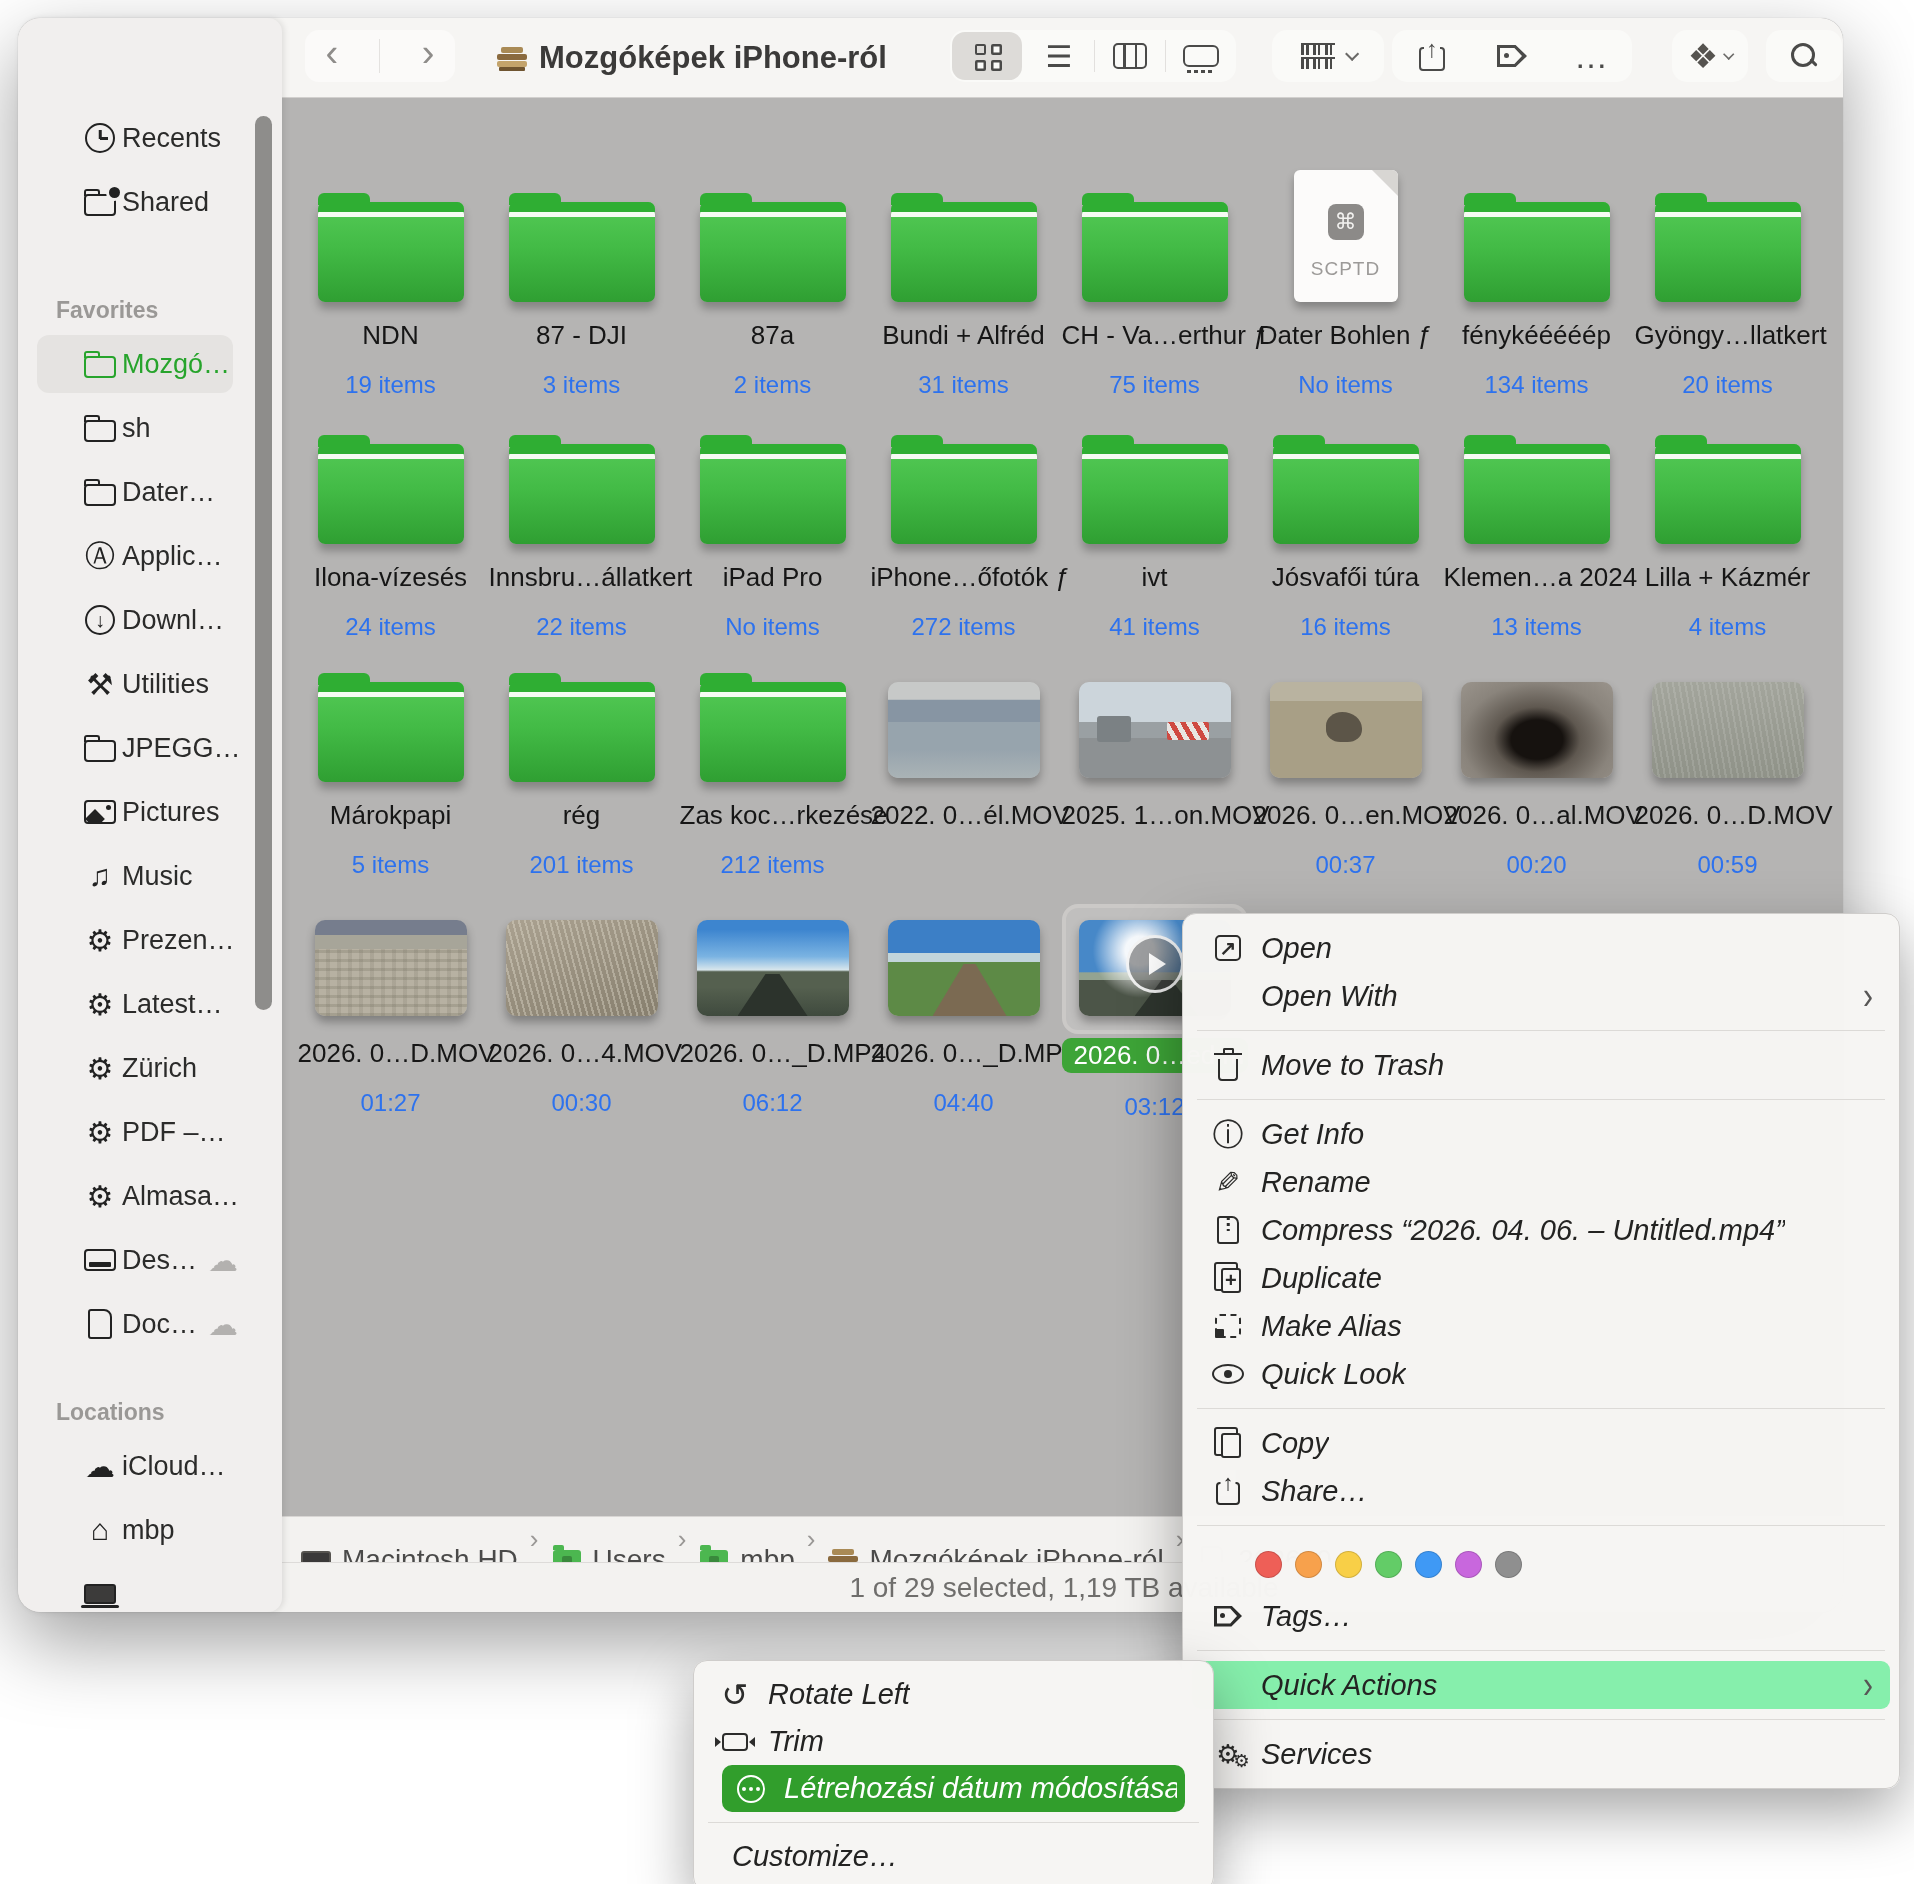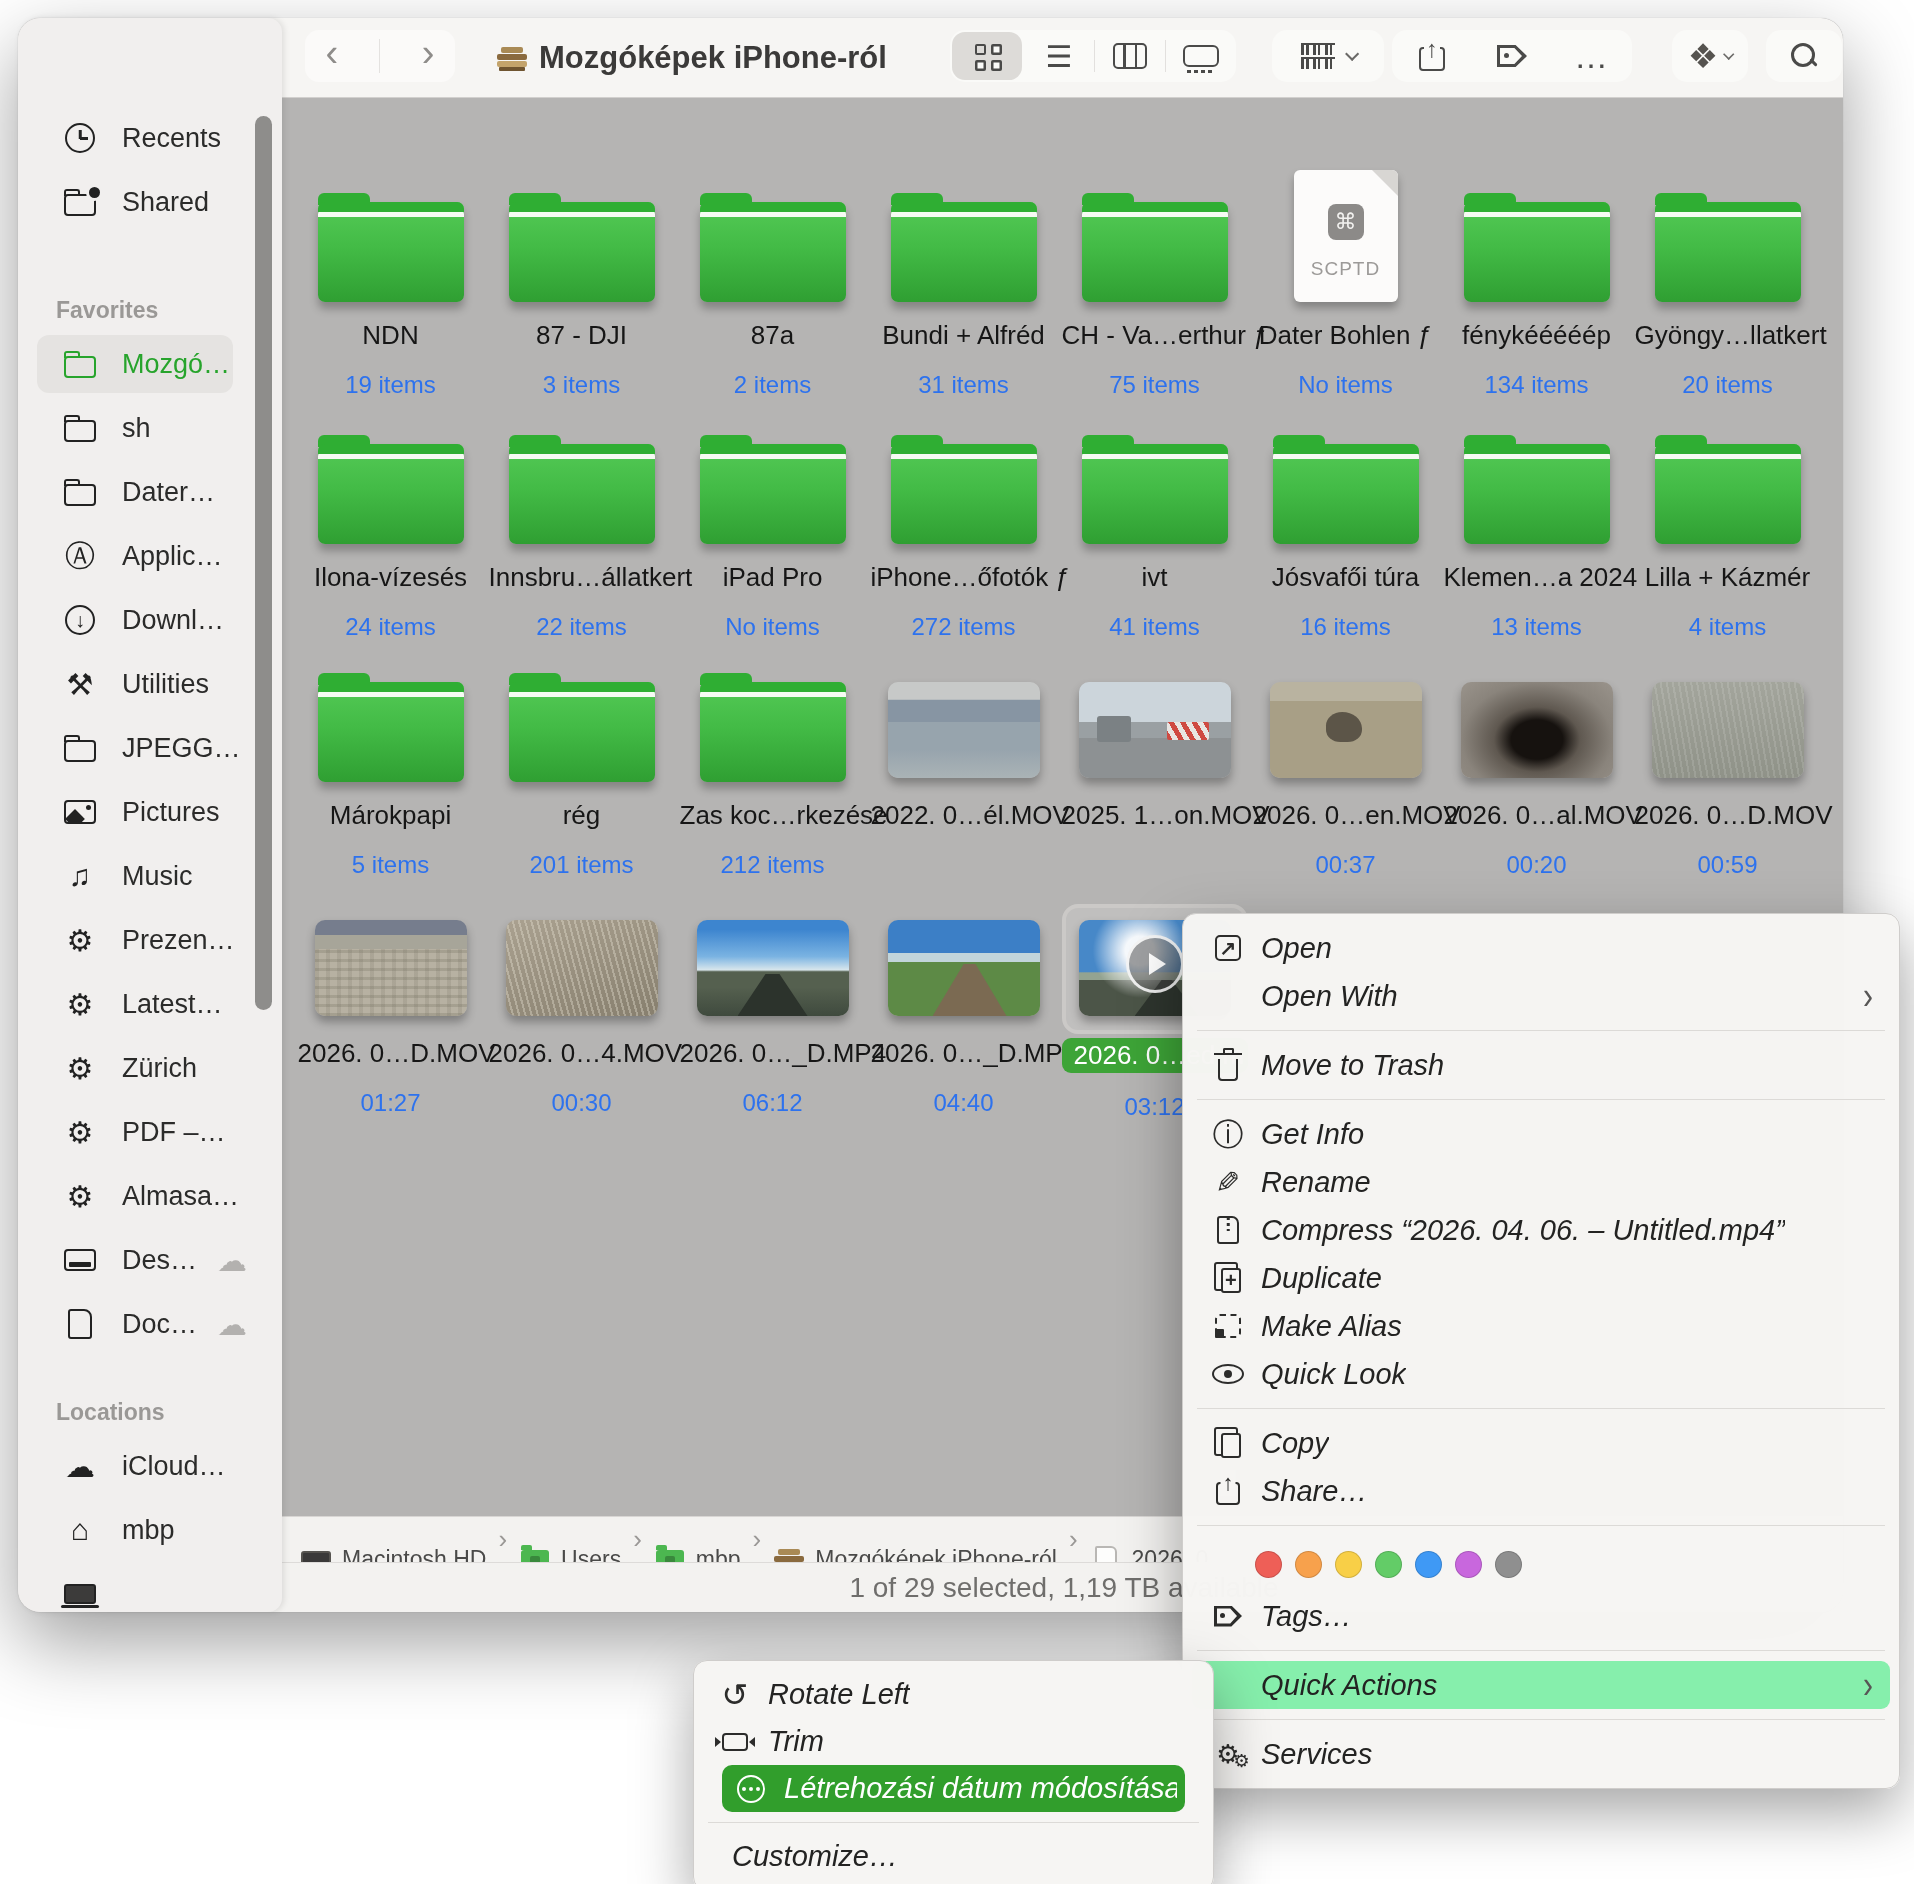--- a/index.html
+++ b/index.html
@@ -74,21 +74,21 @@
   .ic-more{font-size:34px;color:#4a4a49;letter-spacing:2px;line-height:10px;}
   .ic-dropbox{font-size:34px;color:#55534f;}
   .ic-search{position:relative;width:26px;height:26px;}
   .ic-search::before{content:"";position:absolute;left:0;top:0;width:18px;height:18px;border:3px solid #4a4a49;border-radius:50%;}
   .ic-search::after{content:"";position:absolute;left:18px;top:18px;width:9px;height:3px;background:#4a4a49;transform:rotate(45deg);border-radius:2px;}
 
   
   .sidebar{position:absolute;left:18px;top:18px;width:264px;height:1594px;background:#f1efee;
            border-radius:22px 14px 14px 22px;box-shadow:2px 0 6px rgba(0,0,0,.10);padding-top:88px;}
   .sb-scroll{position:absolute;right:10px;top:98px;width:17px;height:894px;border-radius:9px;background:#858482;opacity:.92;}
-  .sb-item{position:relative;height:64px;display:flex;align-items:center;padding-left:40px;gap:20px;
+  .sb-item{position:relative;height:64px;display:flex;align-items:center;padding-left:60px;
            color:#2b2b2a;font-size:27px;}
   .sb-item .lbl{white-space:nowrap;}
   .sb-item.selected .lbl{color:#27a42c;font-weight:400;}
   .sb-item.selected::before{content:"";position:absolute;left:19px;right:49px;top:3px;bottom:3px;
            background:#e5e3e1;border-radius:12px;z-index:0;}
   .sb-item>*{position:relative;z-index:1;}
   .sb-header{height:52px;display:flex;align-items:flex-end;padding:0 0 8px 38px;color:#9a9896;
              font-size:23px;font-weight:700;}
   .sb-gap{height:46px;}
   .sb-cloud{margin-left:auto;margin-right:44px;color:#b3b1af;font-size:30px;}
@@ -233,21 +233,21 @@
   .mi-trim::before{content:"";position:absolute;left:-9px;top:50%;transform:translateY(-50%);
       border-style:solid;border-width:5px 0 5px 6px;border-color:transparent transparent transparent currentColor;}
   .mi-trim::after{content:"";position:absolute;right:-9px;top:50%;transform:translateY(-50%);
       border-style:solid;border-width:5px 6px 5px 0;border-color:transparent currentColor transparent transparent;}
   .mi-elc{position:relative;width:28px;height:28px;border:2.5px solid currentColor;border-radius:50%;
       display:flex;align-items:center;justify-content:center;}
   .mi-elc::after{content:"";width:4px;height:4px;border-radius:50%;background:currentColor;
       box-shadow:-7px 0 0 currentColor,7px 0 0 currentColor;}
 
   
-  .crumb{display:flex;align-items:center;gap:10px;color:#4a4a49;font-size:23px;white-space:nowrap;margin-top:40px;}
+  .crumb{display:flex;align-items:center;gap:10px;color:#4a4a49;font-size:28px;white-space:nowrap;margin-top:40px;}
   .c-sep{color:#9a9896;font-size:26px;margin:0 2px;}
   .c-ic{display:inline-flex;align-items:center;justify-content:center;width:32px;}
   .cf{position:relative;width:28px;height:20px;background:#4cb750;border-radius:3px;}
   .cf::before{content:"";position:absolute;top:-5px;left:0;width:11px;height:5px;background:#4cb750;border-radius:2px 2px 0 0;}
   .cf.dark::after{content:"";position:absolute;left:50%;top:50%;transform:translate(-50%,-50%);width:10px;height:8px;background:rgba(0,0,0,.25);border-radius:2px;}
   .c-laptop{position:relative;width:30px;height:18px;background:#3a3939;border-radius:3px;border:2px solid #55534f;}
   .c-laptop::after{content:"";position:absolute;left:-5px;right:-5px;bottom:-5px;height:3px;background:#86847f;border-radius:2px;}
   .c-file{position:relative;width:22px;height:27px;background:#fdfdfc;border:2px solid #b9b7b4;border-radius:2px 6px 2px 2px;}
 </style>
 </head>

